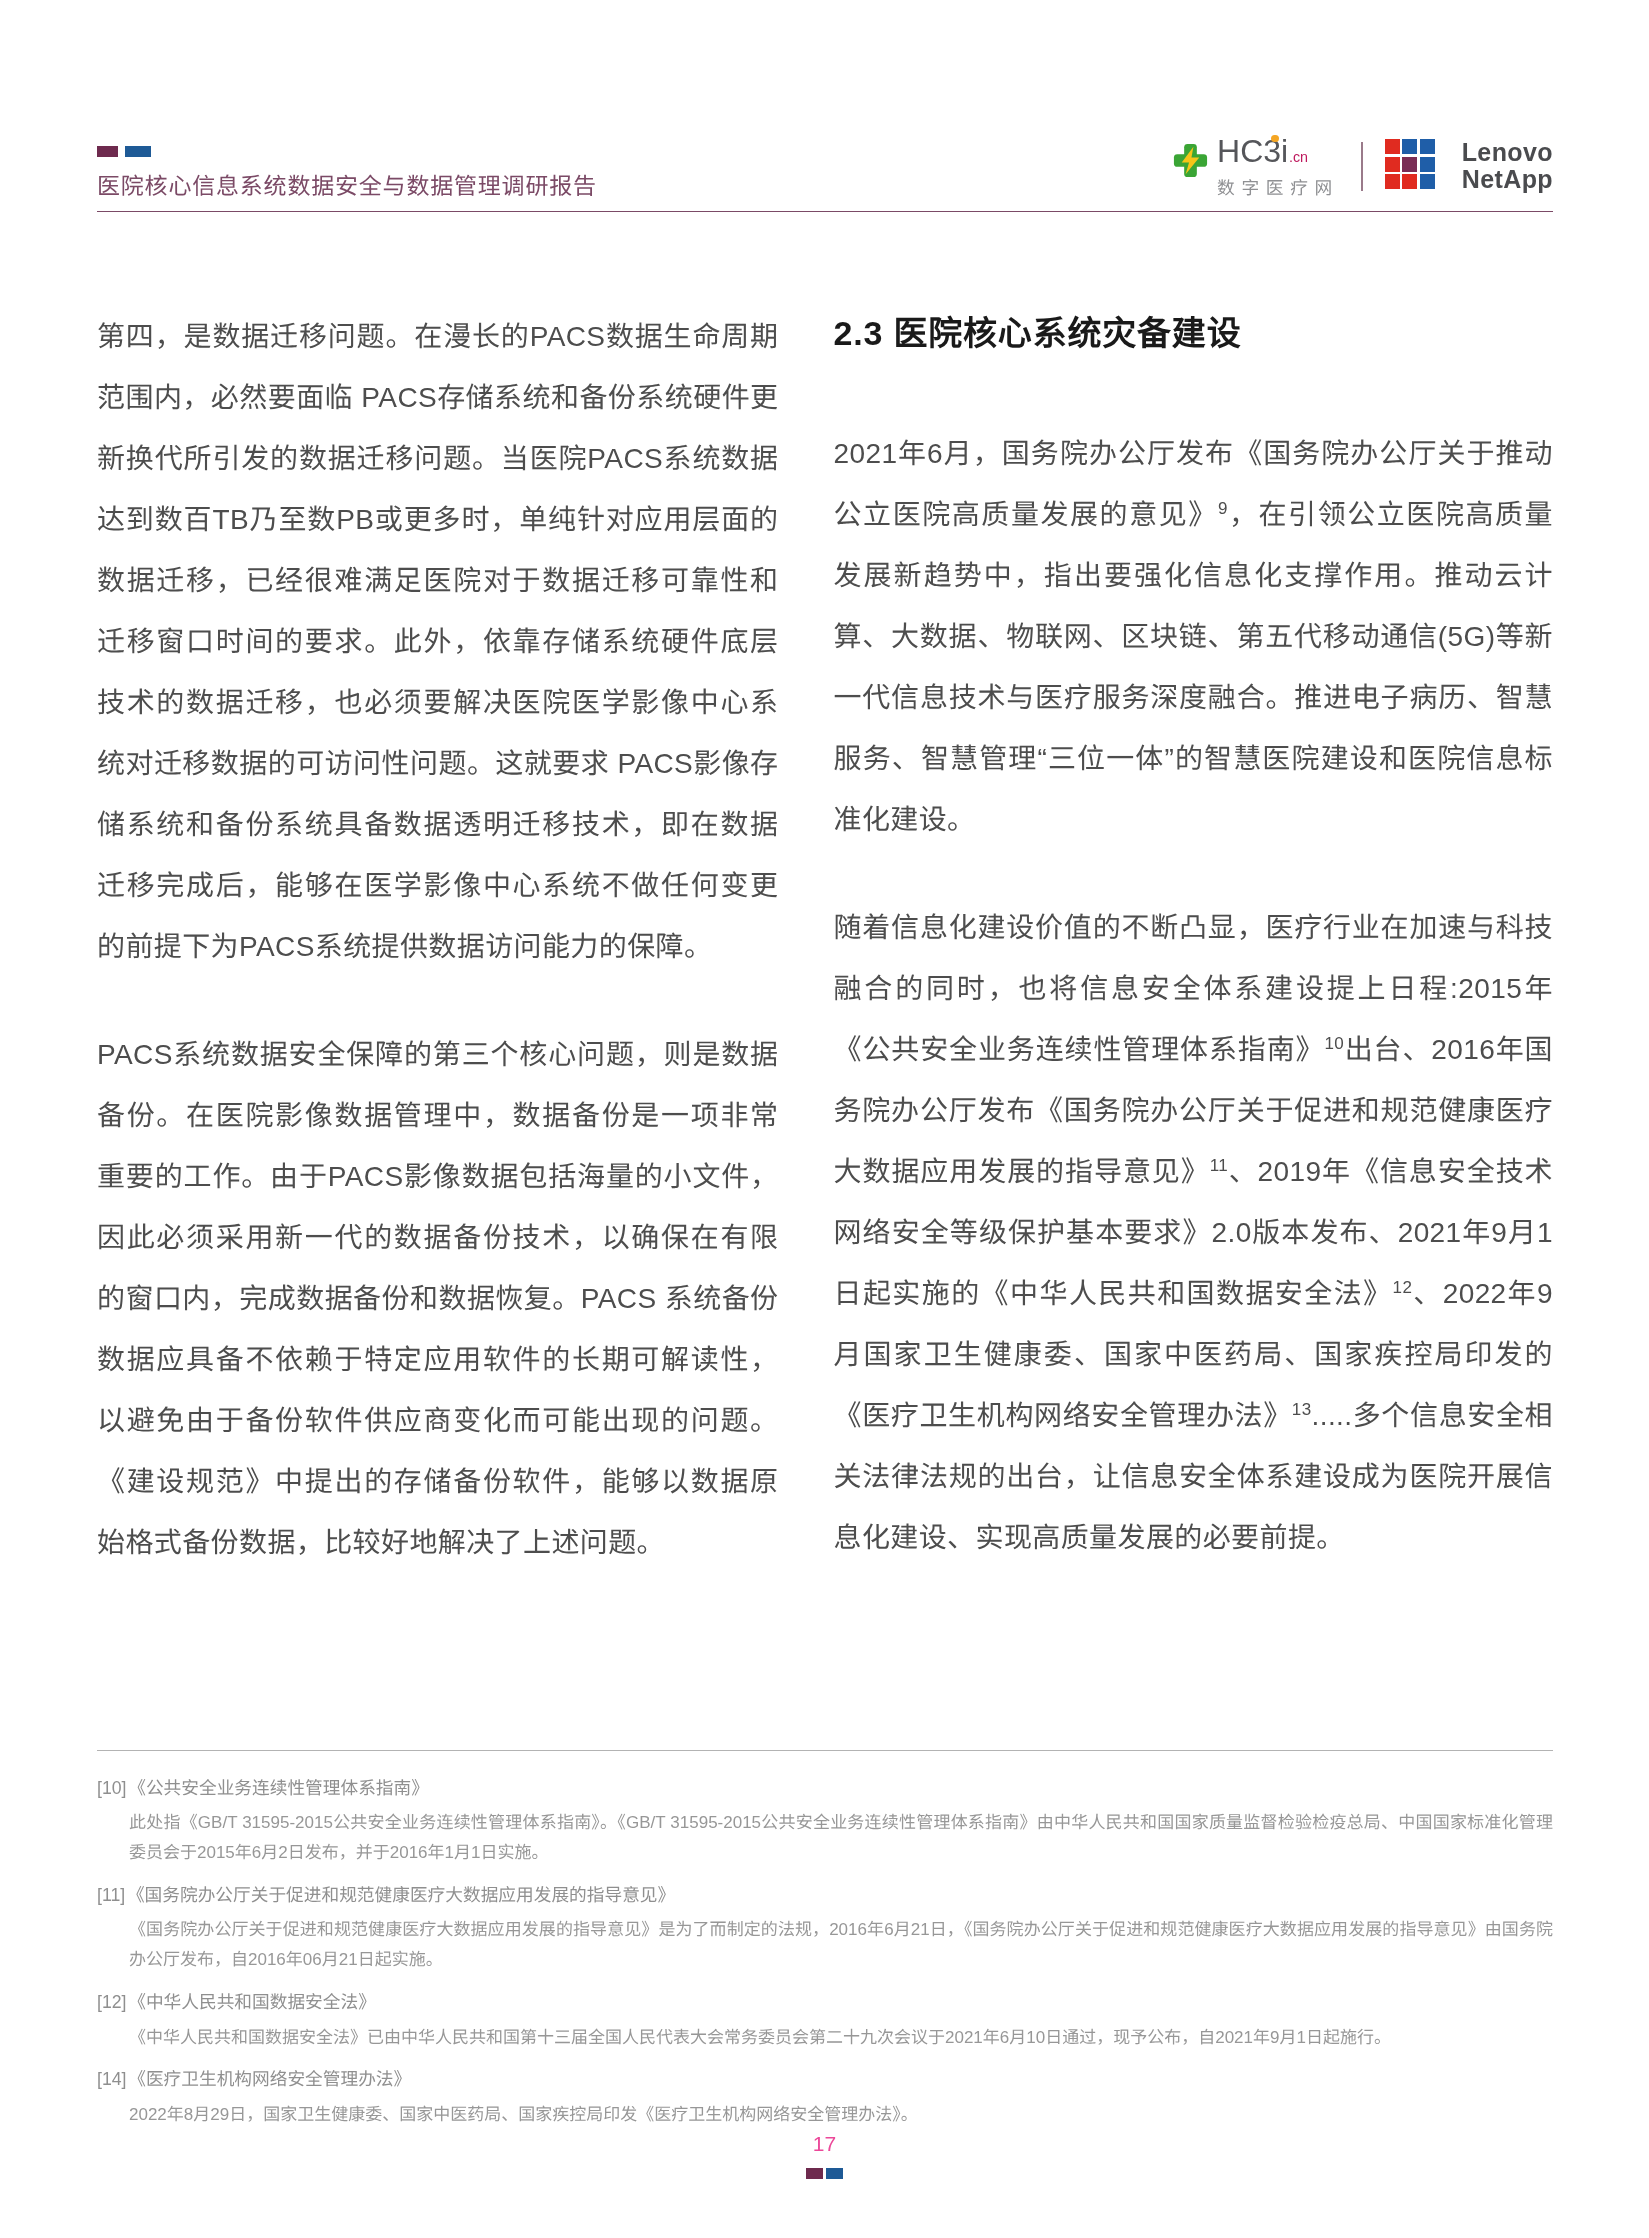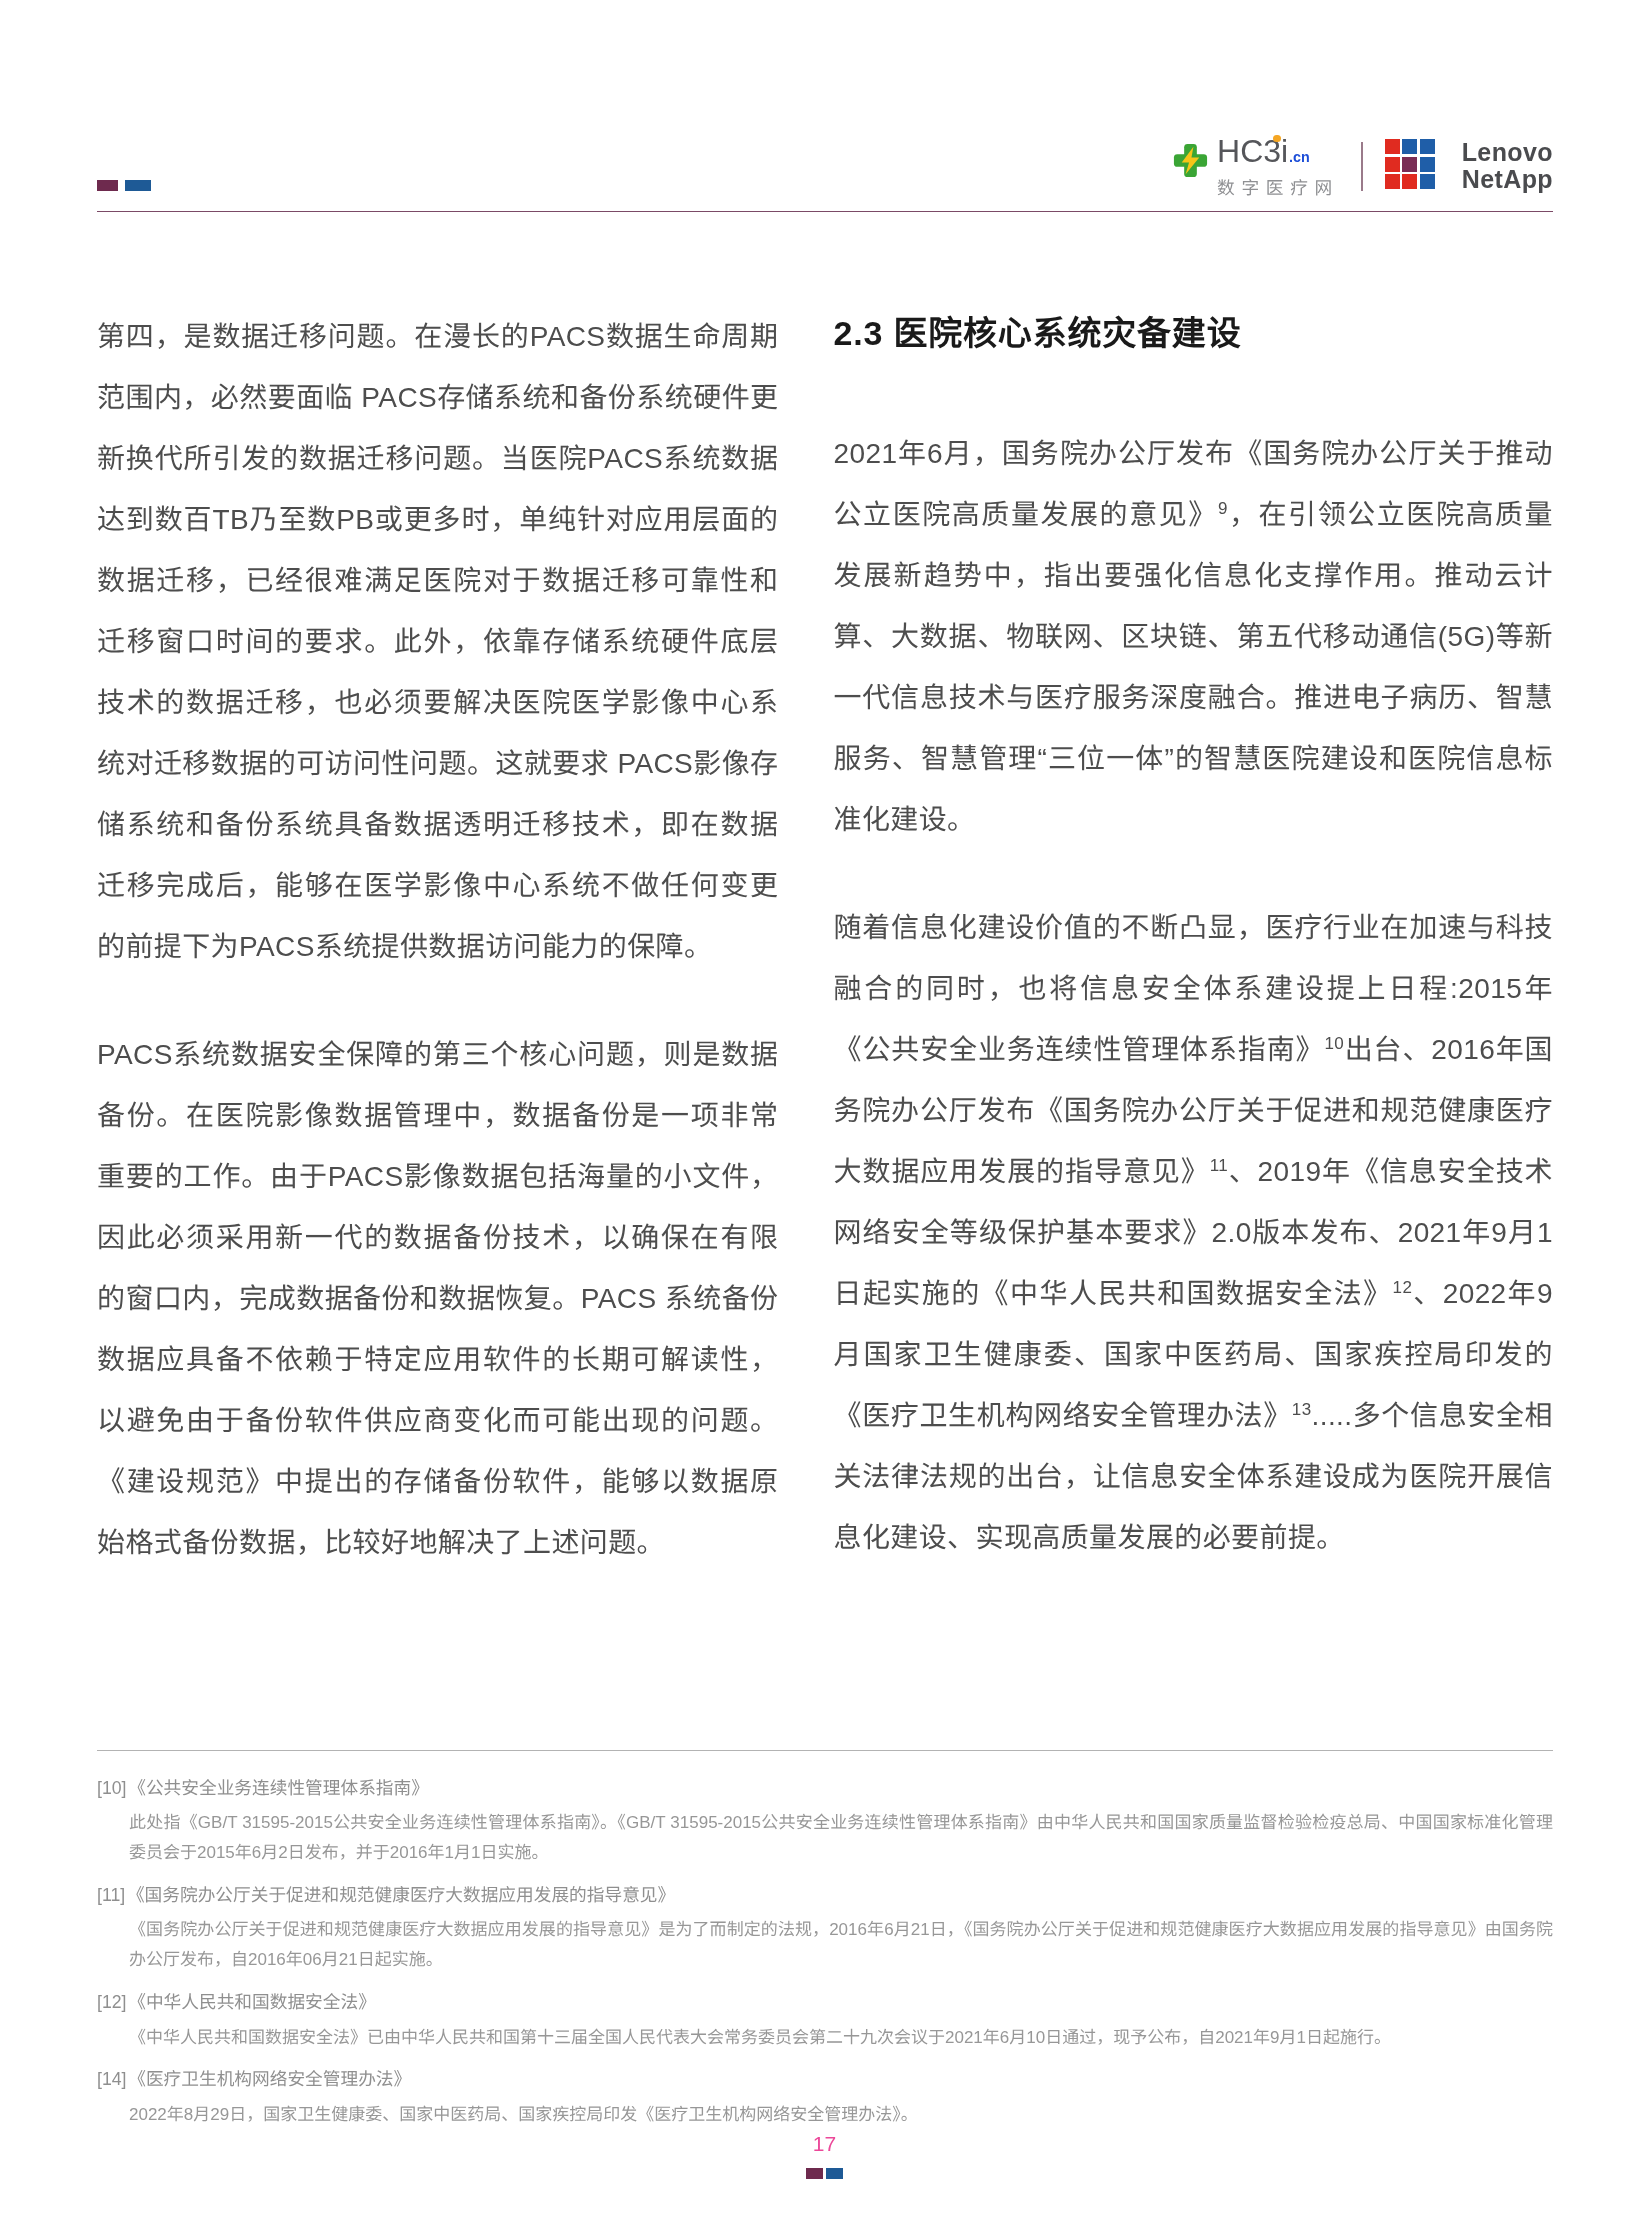--- a/index.html
+++ b/index.html
@@ -32,21 +32,21 @@
   }
 
   .logos { display: flex; align-items: center; gap: 22px; padding-bottom: 1.7px; }
 
   .hc3i { display: flex; align-items: center; gap: 6.7px; }
   .hc3i-cross { width: 39px; height: 39px; margin-top: -11.8px; }
   .hc3i-textcol { display: flex; flex-direction: column; align-items: flex-start; }
   .hc3i-nameline { position: relative; display: flex; align-items: baseline; }
   .hc3i-name { font-size: 32px; font-weight: 400; color: #55565a; letter-spacing: 0; }
   .hc3i-dot { position: absolute; top: 1.7px; right: 29px; width: 7.6px; height: 7.6px; border-radius: 50%; background: #f5a623; }
-  .hc3i-cn { font-size: 14.3px; font-weight: 700; color: #1d4ed8; margin-left: 0.8px; }
+  .hc3i-cn { font-size: 14.3px; font-weight: 400; color: #be185d; margin-left: 0.8px; }
   .hc3i-sub { font-size: 17.7px; color: #8f9093; letter-spacing: 6.7px; margin-top: 3.4px; }
 
   .logo-divider { width: 1.7px; height: 49px; background: #9a7a8a; }
 
   .lenovo { display: flex; gap: 27px; }
   .lnv-grid { display: grid; grid-template-columns: repeat(3, 15px); grid-auto-rows: 15px; gap: 2.5px; }
   .lnv-grid div { width: 15px; height: 15px; }
   .c-red    { background: #e02b20; }
   .c-blue   { background: #1f5ea8; }
   .c-purple { background: #7a2d55; }
@@ -122,20 +122,21 @@
 
 <div class="page">
 
   <div class="header">
     <div class="header-inner">
       <div class="brand-block">
         <div class="brand-marks">
           <div class="mark maroon"></div>
           <div class="mark blue"></div>
         </div>
+        <div class="report-title">医院核心信息系统数据安全与数据管理调研报告</div>
       </div>
 
       <div class="logos">
         <div class="hc3i">
           <svg class="hc3i-cross" viewBox="0 0 40 40" aria-hidden="true">
             <rect x="13.5" y="3" width="13" height="34" rx="3.5" fill="#3aa535"></rect>
             <rect x="3" y="13.5" width="34" height="13" rx="3.5" fill="#3aa535"></rect>
             <path d="M23 6 L11 22 h7.5 L15 34 L29 17 h-8 z" fill="#f5c518"></path>
           </svg>
           <div class="hc3i-textcol">

